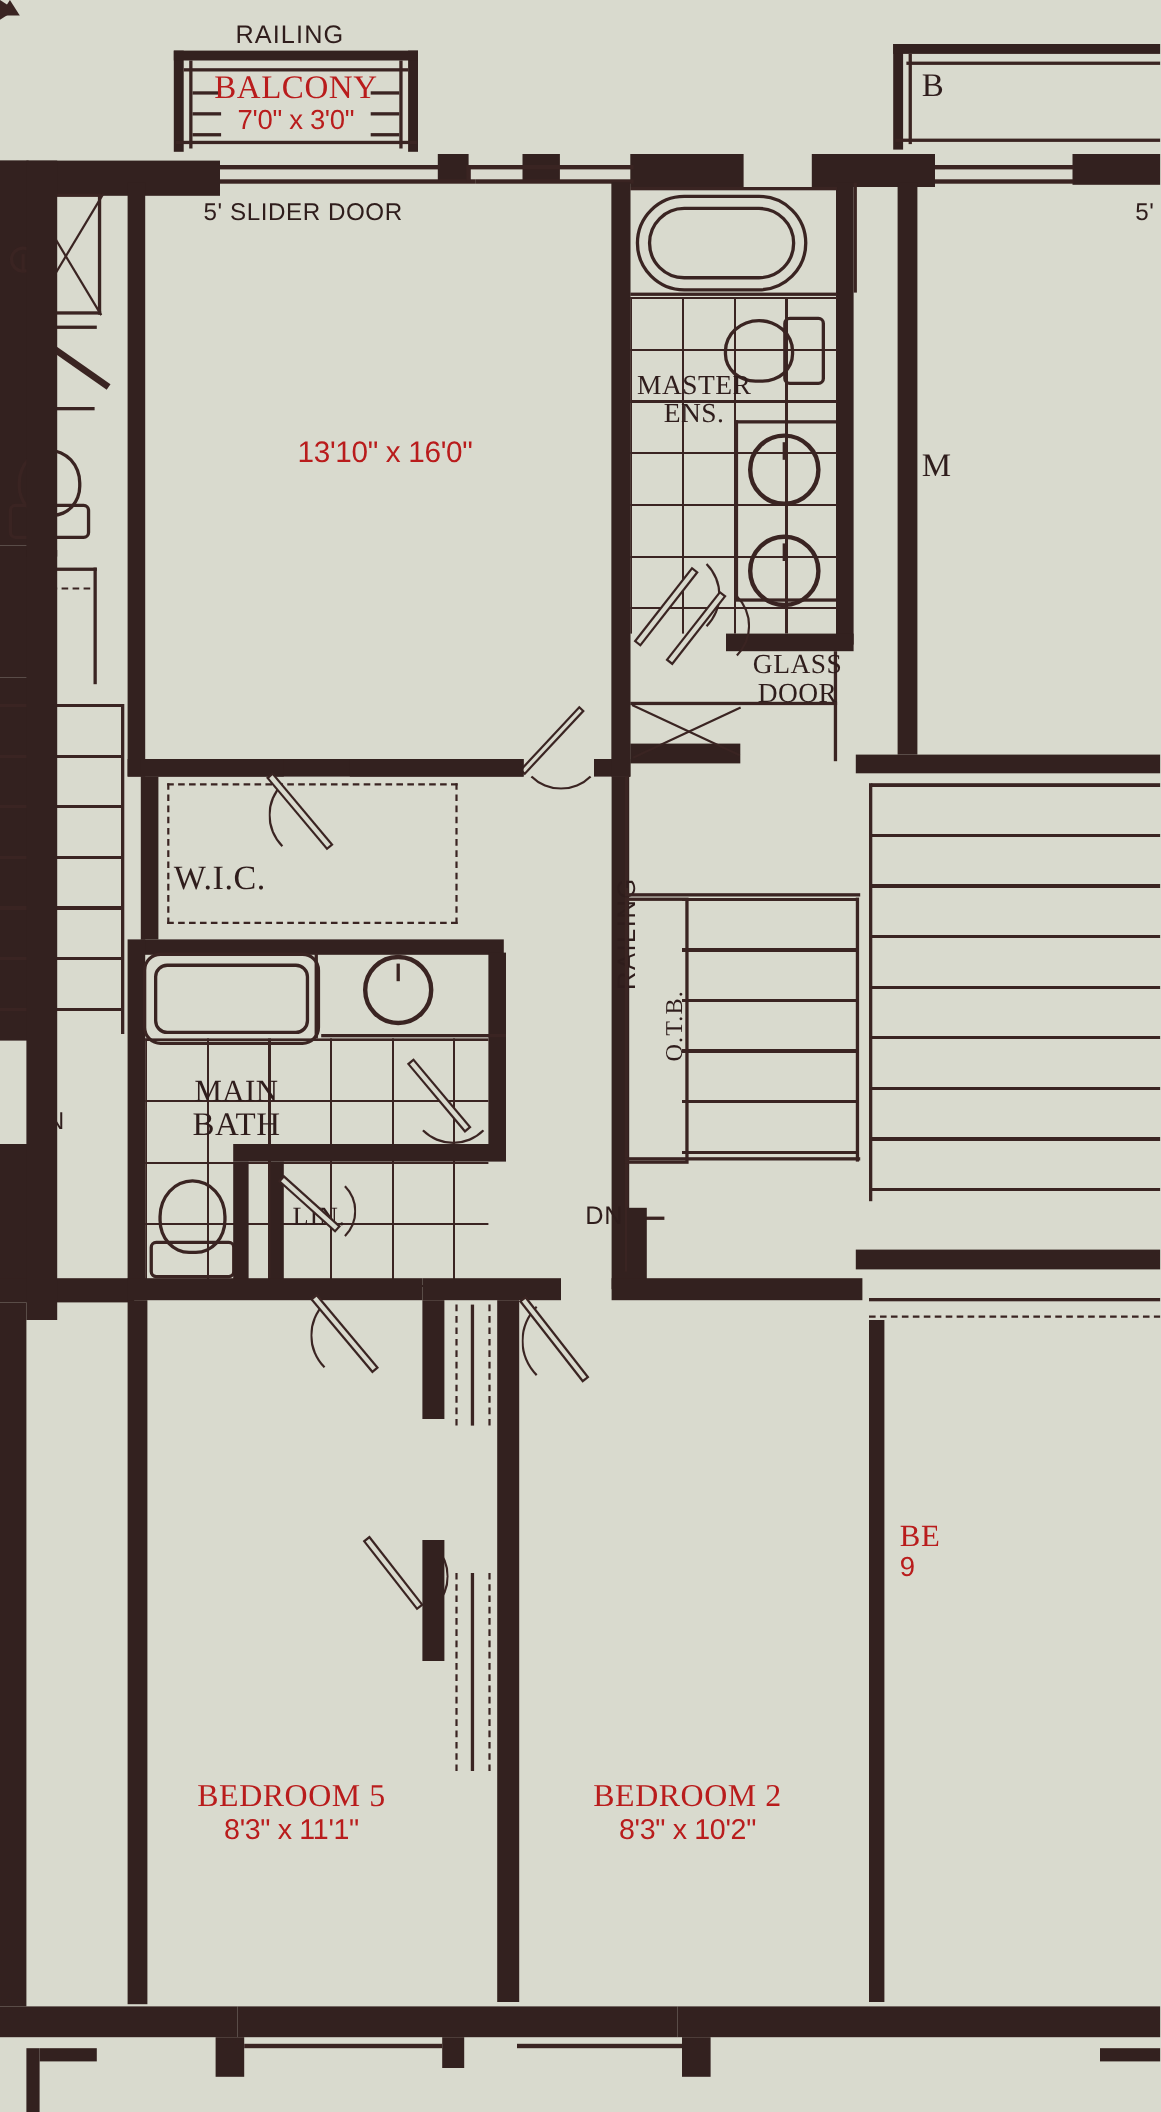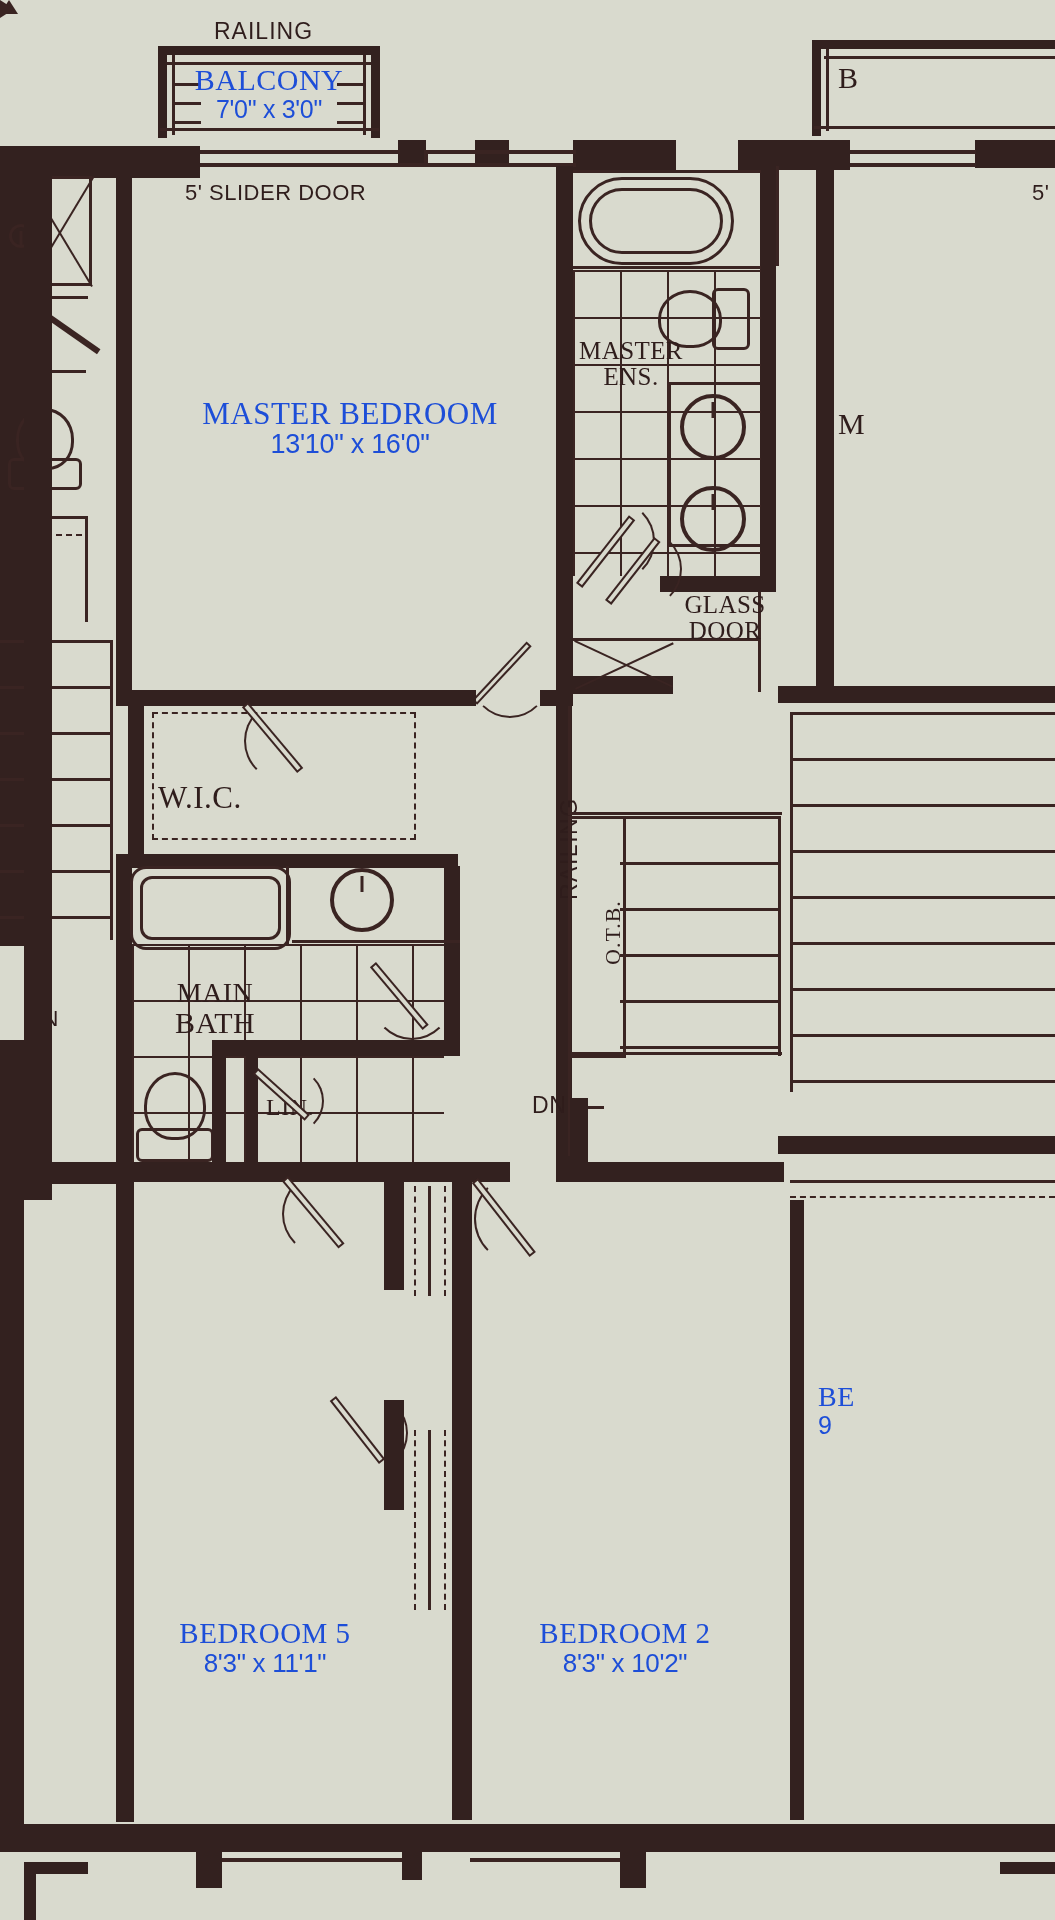--- a/index.html
+++ b/index.html
@@ -8,21 +8,21 @@
     position:relative;
     width:1055px;height:1920px;
     background:#d9dace;
     overflow:hidden;
   }
   
   .wall{position:absolute;background:#33211f;}
   .thinline{position:absolute;background:#3a2422;}
   .room-label{
     position:absolute;
-    color:#1d4ed8;
+    color:#b91c1c;
     text-align:center;
     line-height:1.08;
     white-space:nowrap;
     font-family:"Liberation Serif", serif;
   }
   .room-label .nm{display:block;font-size:27px;letter-spacing:.5px;}
   .room-label .dm{display:block;font-size:25px;font-family:"Liberation Sans",sans-serif;letter-spacing:-.3px;}
   .small-label{
     position:absolute;color:#2f1d1c;white-space:nowrap;
     font-size:21px;letter-spacing:.6px;font-family:"Liberation Sans",sans-serif;
@@ -178,21 +178,20 @@
   </div>
 
   <div class="wall" style="left:24px;top:146px;width:28px;height:360px;"></div>
   <div class="wall" style="left:24px;top:500px;width:28px;height:700px;"></div>
   <div class="wall" style="left:116px;top:166px;width:16px;height:540px;"></div>
   <div class="wall" style="left:556px;top:166px;width:17px;height:540px;"></div>
   <div class="wall" style="left:116px;top:690px;width:360px;height:16px;"></div>
   <div class="wall" style="left:540px;top:690px;width:33px;height:16px;"></div>
 
   <div class="room-label" style="left:150px;top:397px;width:400px;">
-    <span class="nm" style="font-size:31px;">MASTER BEDROOM</span>
     <span class="dm" style="font-size:27px;">13'10" x 16'0"</span>
   </div>
 
   <div class="swing" style="left:471px;top:640px;width:74px;height:74px;border-top-color:transparent;border-right-color:transparent;border-left-color:transparent;"></div>
   <div class="leaf" style="left:472px;top:700px;width:80px;height:7px;transform:rotate(-47deg);"></div>
 
   <div class="wall" style="left:556px;top:166px;width:17px;height:540px;"></div>
   <div class="wall" style="left:760px;top:166px;width:16px;height:420px;"></div>
   <div class="wall" style="left:660px;top:576px;width:116px;height:16px;"></div>
   <div class="wall" style="left:573px;top:676px;width:100px;height:18px;"></div>

